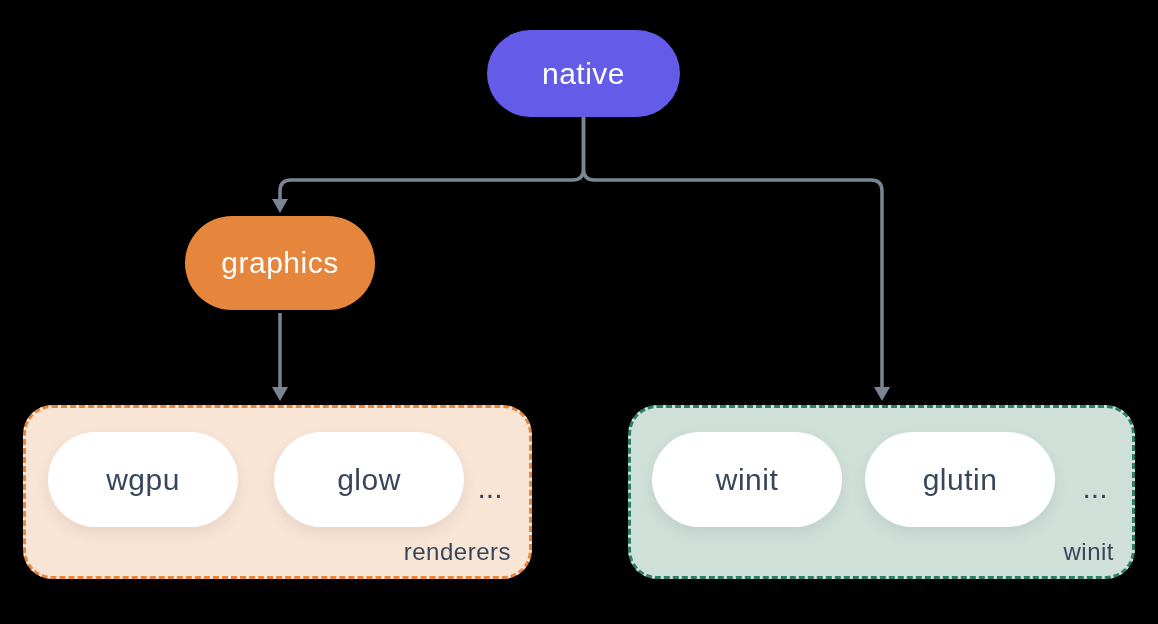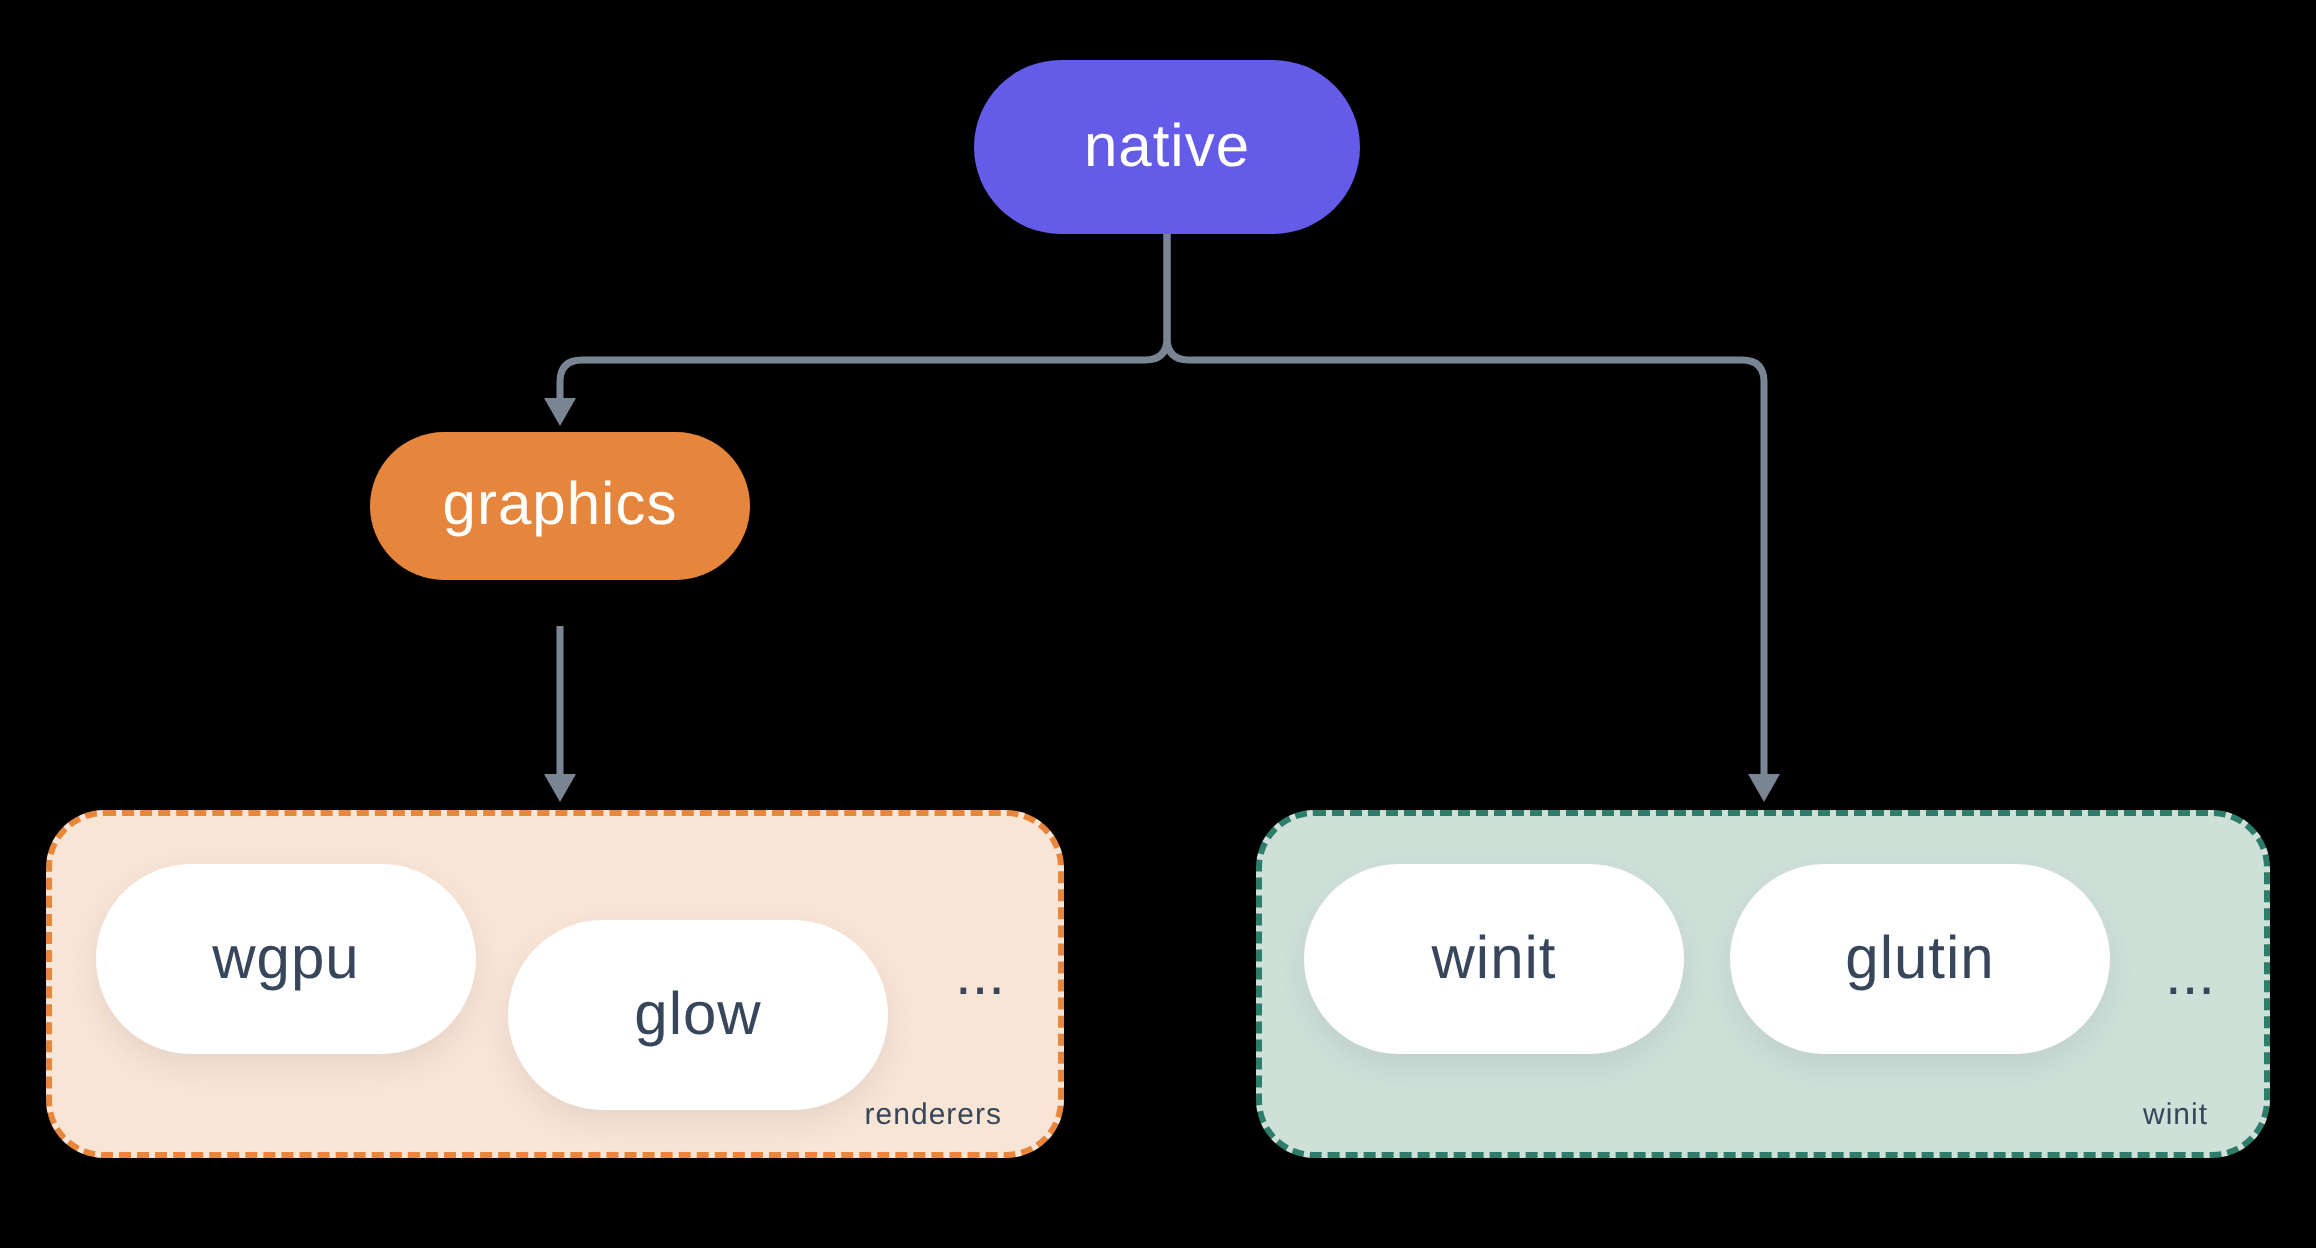--- a/index.html
+++ b/index.html
@@ -60,21 +60,21 @@
     width: 193px;
     height: 87px;
     border-radius: 44px;
     background: var(--native-fill);
     color: var(--node-text);
   }
   .node-graphics {
     left: 185px;
     top: 216px;
     width: 190px;
-    height: 74px;
+    height: 94px;
     border-radius: 47px;
     background: var(--graphics-fill);
     color: var(--node-text);
   }
   .group {
     position: absolute;
     top: 405px;
     height: 174px;
     box-sizing: border-box;
     border-radius: 29px;
@@ -94,42 +94,42 @@
   .item {
     top: 24px;
     width: 190px;
     height: 95px;
     border-radius: 48px;
     background: var(--item-fill);
     color: var(--dark-text);
     box-shadow: 0 6px 14px rgba(55, 70, 90, 0.10);
   }
   .group-renderers .item-a { left: 22px; }
-  .group-renderers .item-b { left: 228px; margin-top: 28px; }
+  .group-renderers .item-b { left: 248px; }
   .group-shells .item-a { left: 21px; }
   .group-shells .item-b { left: 234px; }
   .ellipsis {
     position: absolute;
     left: 434px;
     top: 24px;
     width: 60px;
     height: 95px;
     display: flex;
     align-items: center;
     justify-content: center;
     padding-top: 16px;
     box-sizing: border-box;
     font-size: 30px;
     color: var(--dark-text);
   }
   .group-label {
     position: absolute;
-    right: 28px;
+    right: 18px;
     bottom: 10px;
-    font-size: 15px;
+    font-size: 24px;
     color: var(--dark-text);
     letter-spacing: 0.5px;
   }
 </style>
 </head>
 <body>
 
 <div class="stage">
 
   <svg class="edges" viewBox="0 0 1158 624" xmlns="http://www.w3.org/2000/svg">

